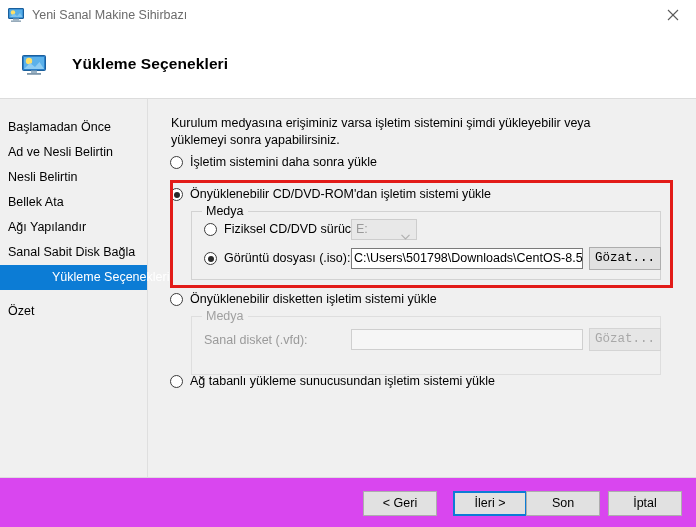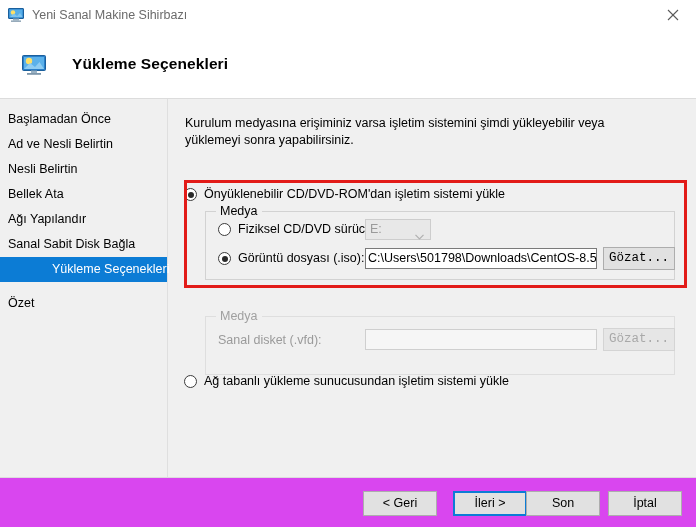--- a/index.html
+++ b/index.html
@@ -83,25 +83,25 @@
     top: 99px; left: 0;
     width: 696px;
     height: 378px;
     background: #f0f0f0;
   }
 
   
   .sidebar {
     position: absolute;
     top: 0; left: 0;
-    width: 168px;
+    width: 148px;
     height: 378px;
     border-right: 1px solid #dfdfdf;
     box-sizing: border-box;
-    padding-top: 8px;
+    padding-top: 16px;
   }
   .side-item {
     height: 25px;
     line-height: 25px;
     padding-left: 8px;
     font-size: 12.5px;
     color: #000;
     white-space: nowrap;
     cursor: default;
   }
@@ -109,21 +109,21 @@
     background: #0c7cd5;
     color: #ffffff;
     padding-left: 52px;
     margin-right: 0px;
   }
   .side-item.gap { margin-top: 9px; }
 
   
   .content {
     position: absolute;
-    top: 0; left: 173px;
+    top: 0; left: 159px;
     width: 441px;
     height: 378px;
   }
   .intro {
     position: absolute;
     top: 16px; left: 12px;
     width: 452px;
     font-size: 12.5px;
     line-height: 17px;
     color: #000;
@@ -337,20 +337,24 @@
     </div>
     <div class="side-item gap">
       <span>Özet</span>
     </div>
   </div>
 
   <div class="content">
 
     <div class="intro">Kurulum medyasına erişiminiz varsa işletim sistemini şimdi yükleyebilir veya yüklemeyi sonra yapabilirsiniz.</div>
 
+    <div class="opt-row" style="left:11px; top:56px;">
+      <span class="radio"></span>
+      <span class="opt-label">İşletim sistemini daha sonra yükle</span>
+    </div>
 
     <div class="opt-row" style="left:11px; top:88px;">
       <span class="radio checked"></span>
       <span class="opt-label">Önyüklenebilir CD/DVD-ROM'dan işletim sistemi yükle</span>
     </div>
 
     <div class="groupbox" style="left:32px; top:112px; width:470px; height:69px;">
       <span class="groupbox-title">Medya</span>
     </div>
 
@@ -371,20 +375,24 @@
       <span class="radio checked"></span>
       <span class="opt-label">Görüntü dosyası (.iso):</span>
     </div>
     <div class="textbox" style="position:absolute; left:192px; top:149px; width:232px;">
       <span>C:\Users\501798\Downloads\CentOS-8.5.211</span>
     </div>
     <div class="btn" style="position:absolute; left:430px; top:148px; width:72px;">Gözat...</div>
 
     <div class="red-box"></div>
 
+    <div class="opt-row" style="left:11px; top:193px;">
+      <span class="radio"></span>
+      <span class="opt-label">Önyüklenebilir disketten işletim sistemi yükle</span>
+    </div>
 
     <div class="groupbox" style="left:32px; top:217px; width:470px; height:59px; border-color:#dedede;">
       <span class="groupbox-title dim">Medya</span>
     </div>
 
     <div class="opt-label dim" style="position:absolute; left:45px; top:234px;">Sanal disket (.vfd):</div>
     <div class="textbox disabled" style="position:absolute; left:192px; top:230px; width:232px;">
       <span></span>
     </div>
     <div class="btn disabled" style="position:absolute; left:430px; top:229px; width:72px;">Gözat...</div>

